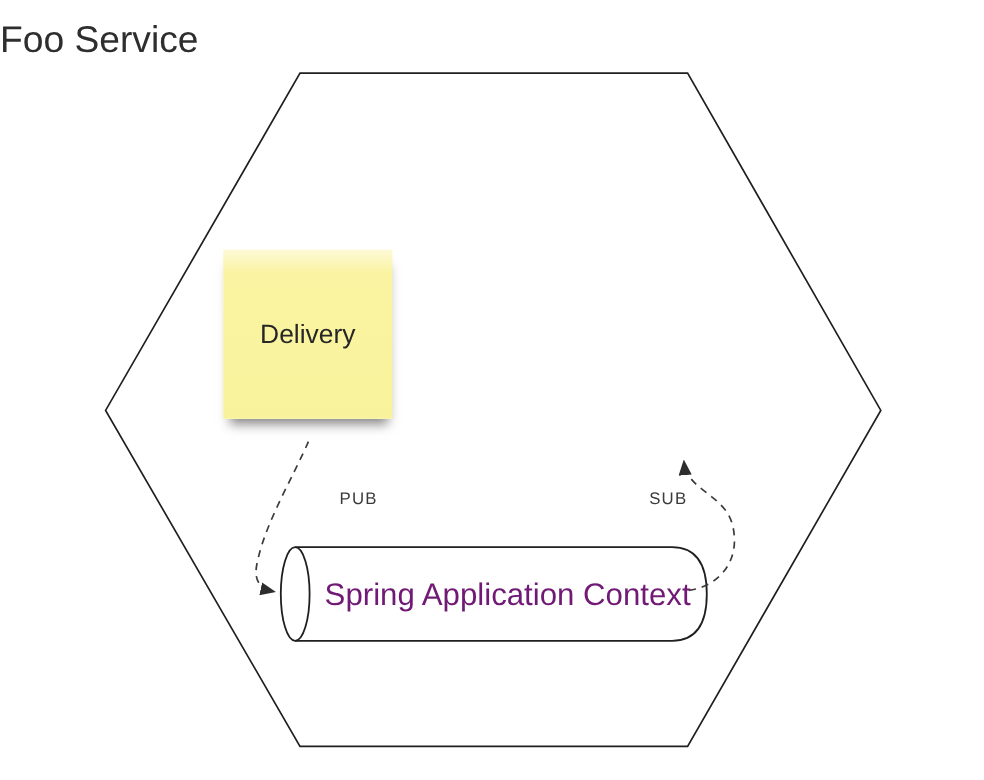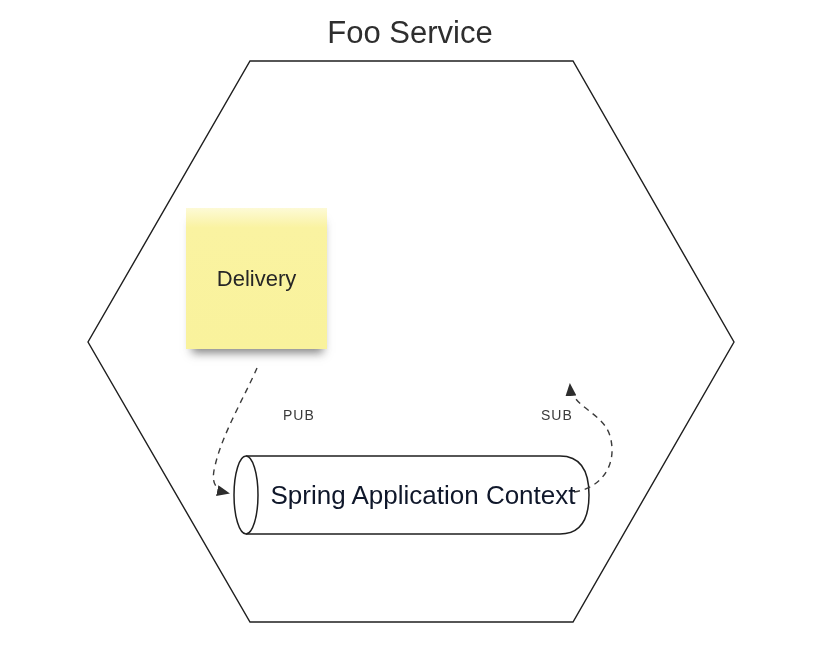--- a/index.html
+++ b/index.html
@@ -18,21 +18,20 @@
   .layer-svg {
     position: absolute;
     left: 0;
     top: 0;
   }
   .diagram-title {
     position: absolute;
     left: 0;
     top: 16px;
     width: 100%;
-    text-align: center;
     font-size: 31px;
     line-height: 34px;
     color: #2e2e2e;
   }
   .sticky-note {
     position: absolute;
     width: 141px;
     height: 141px;
     background: linear-gradient(180deg, #fdfad6 0%, #fbf5b4 9%, #faf3a1 14%, #f9f29c 100%);
     box-shadow: 1px 9px 9px -5px rgba(50, 50, 50, 0.6);
@@ -50,21 +49,21 @@
   .cylinder-label {
     position: absolute;
     left: 258px;
     top: 456px;
     width: 330px;
     height: 78px;
     display: flex;
     align-items: center;
     justify-content: center;
     font-size: 26px;
-    color: #0f172a;
+    color: #701a75;
     white-space: nowrap;
   }
   .edge-label {
     position: absolute;
     font-size: 14px;
     letter-spacing: 1px;
     color: #3a3a3a;
     margin-left: 20px;
   }
   .edge-label-pub { left: 263px; top: 407px; }

